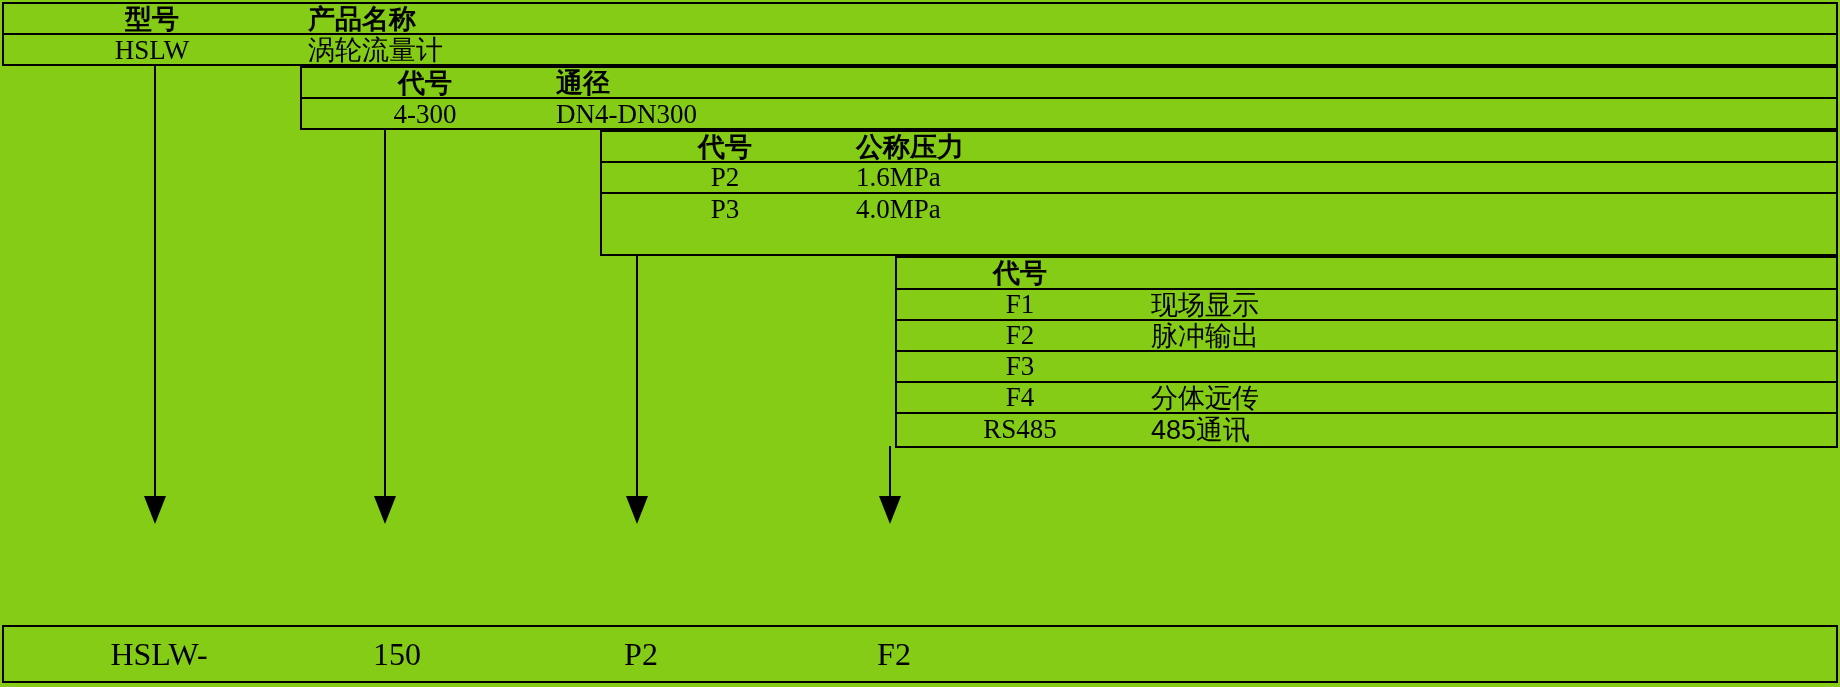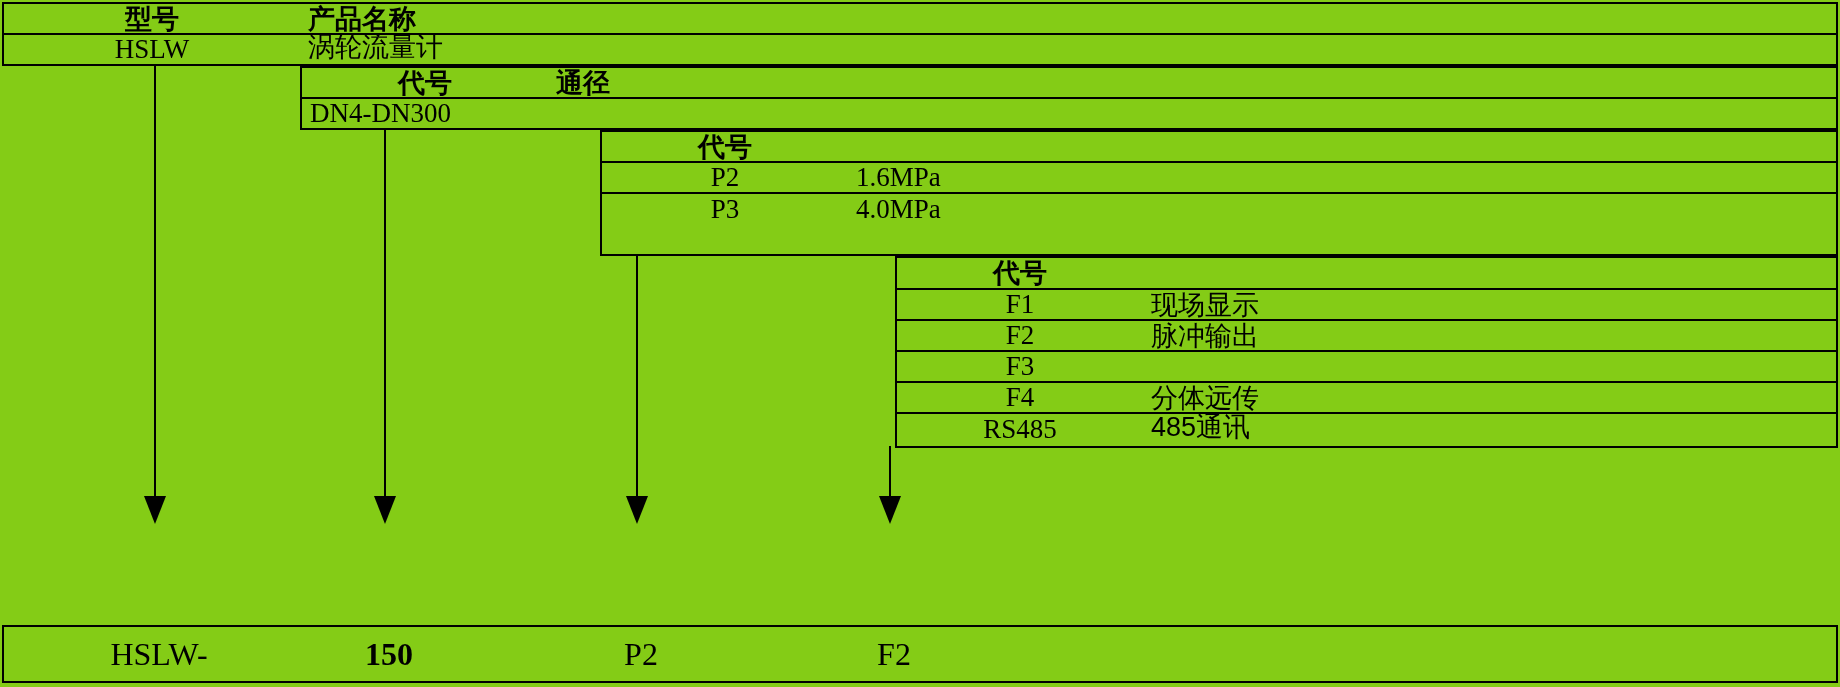--- a/index.html
+++ b/index.html
@@ -24,21 +24,20 @@
     box-sizing: border-box;
     background: transparent;
   }
   .block .row {
     display: flex;
     box-sizing: border-box;
     border-bottom: 2px solid #000;
   }
   .block .row:last-child {
     border-bottom: none;
-    align-items: flex-end;
   }
   .cell {
     box-sizing: border-box;
     display: flex;
     align-items: center;
     white-space: nowrap;
     overflow: visible;
   }
   .cell.code {
     justify-content: center;
@@ -103,21 +102,21 @@
     top: 0;
     height: 100%;
     display: flex;
     align-items: center;
     justify-content: center;
     font-size: 32px;
     white-space: nowrap;
     font-family: "Liberation Serif", "DejaVu Serif", serif;
   }
   #result .r1 { left: 60px;  width: 190px; }
-  #result .r2 { left: 320px; width: 130px; font-weight: bold; }
+  #result .r2 { left: 328px; width: 130px; }
   #result .r3 { left: 572px; width: 130px; }
   #result .r4 { left: 825px; width: 130px; }
 
   
   .conn {
     position: absolute;
     width: 2px;
     background: #000;
   }
   .arrow {
@@ -144,27 +143,29 @@
       <div class="cell desc c2 cjk">涡轮流量计</div>
     </div>
   </div>
 
   <div class="block" id="block2">
     <div class="row hdr">
       <div class="cell code c1">代号</div>
       <div class="cell desc c2">通径</div>
     </div>
     <div class="row bdy">
+      <div class="cell code c1">4-300</div>
       <div class="cell desc c2">DN4-DN300</div>
     </div>
   </div>
 
   <div class="block" id="block3">
     <div class="row hdr">
       <div class="cell code c1">代号</div>
+      <div class="cell desc c2">公称压力</div>
     </div>
     <div class="row bdy">
       <div class="cell code c1">P2</div>
       <div class="cell desc c2">1.6MPa</div>
     </div>
     <div class="row bdy">
       <div class="cell code c1">P3</div>
       <div class="cell desc c2">4.0MPa</div>
     </div>
   </div>

